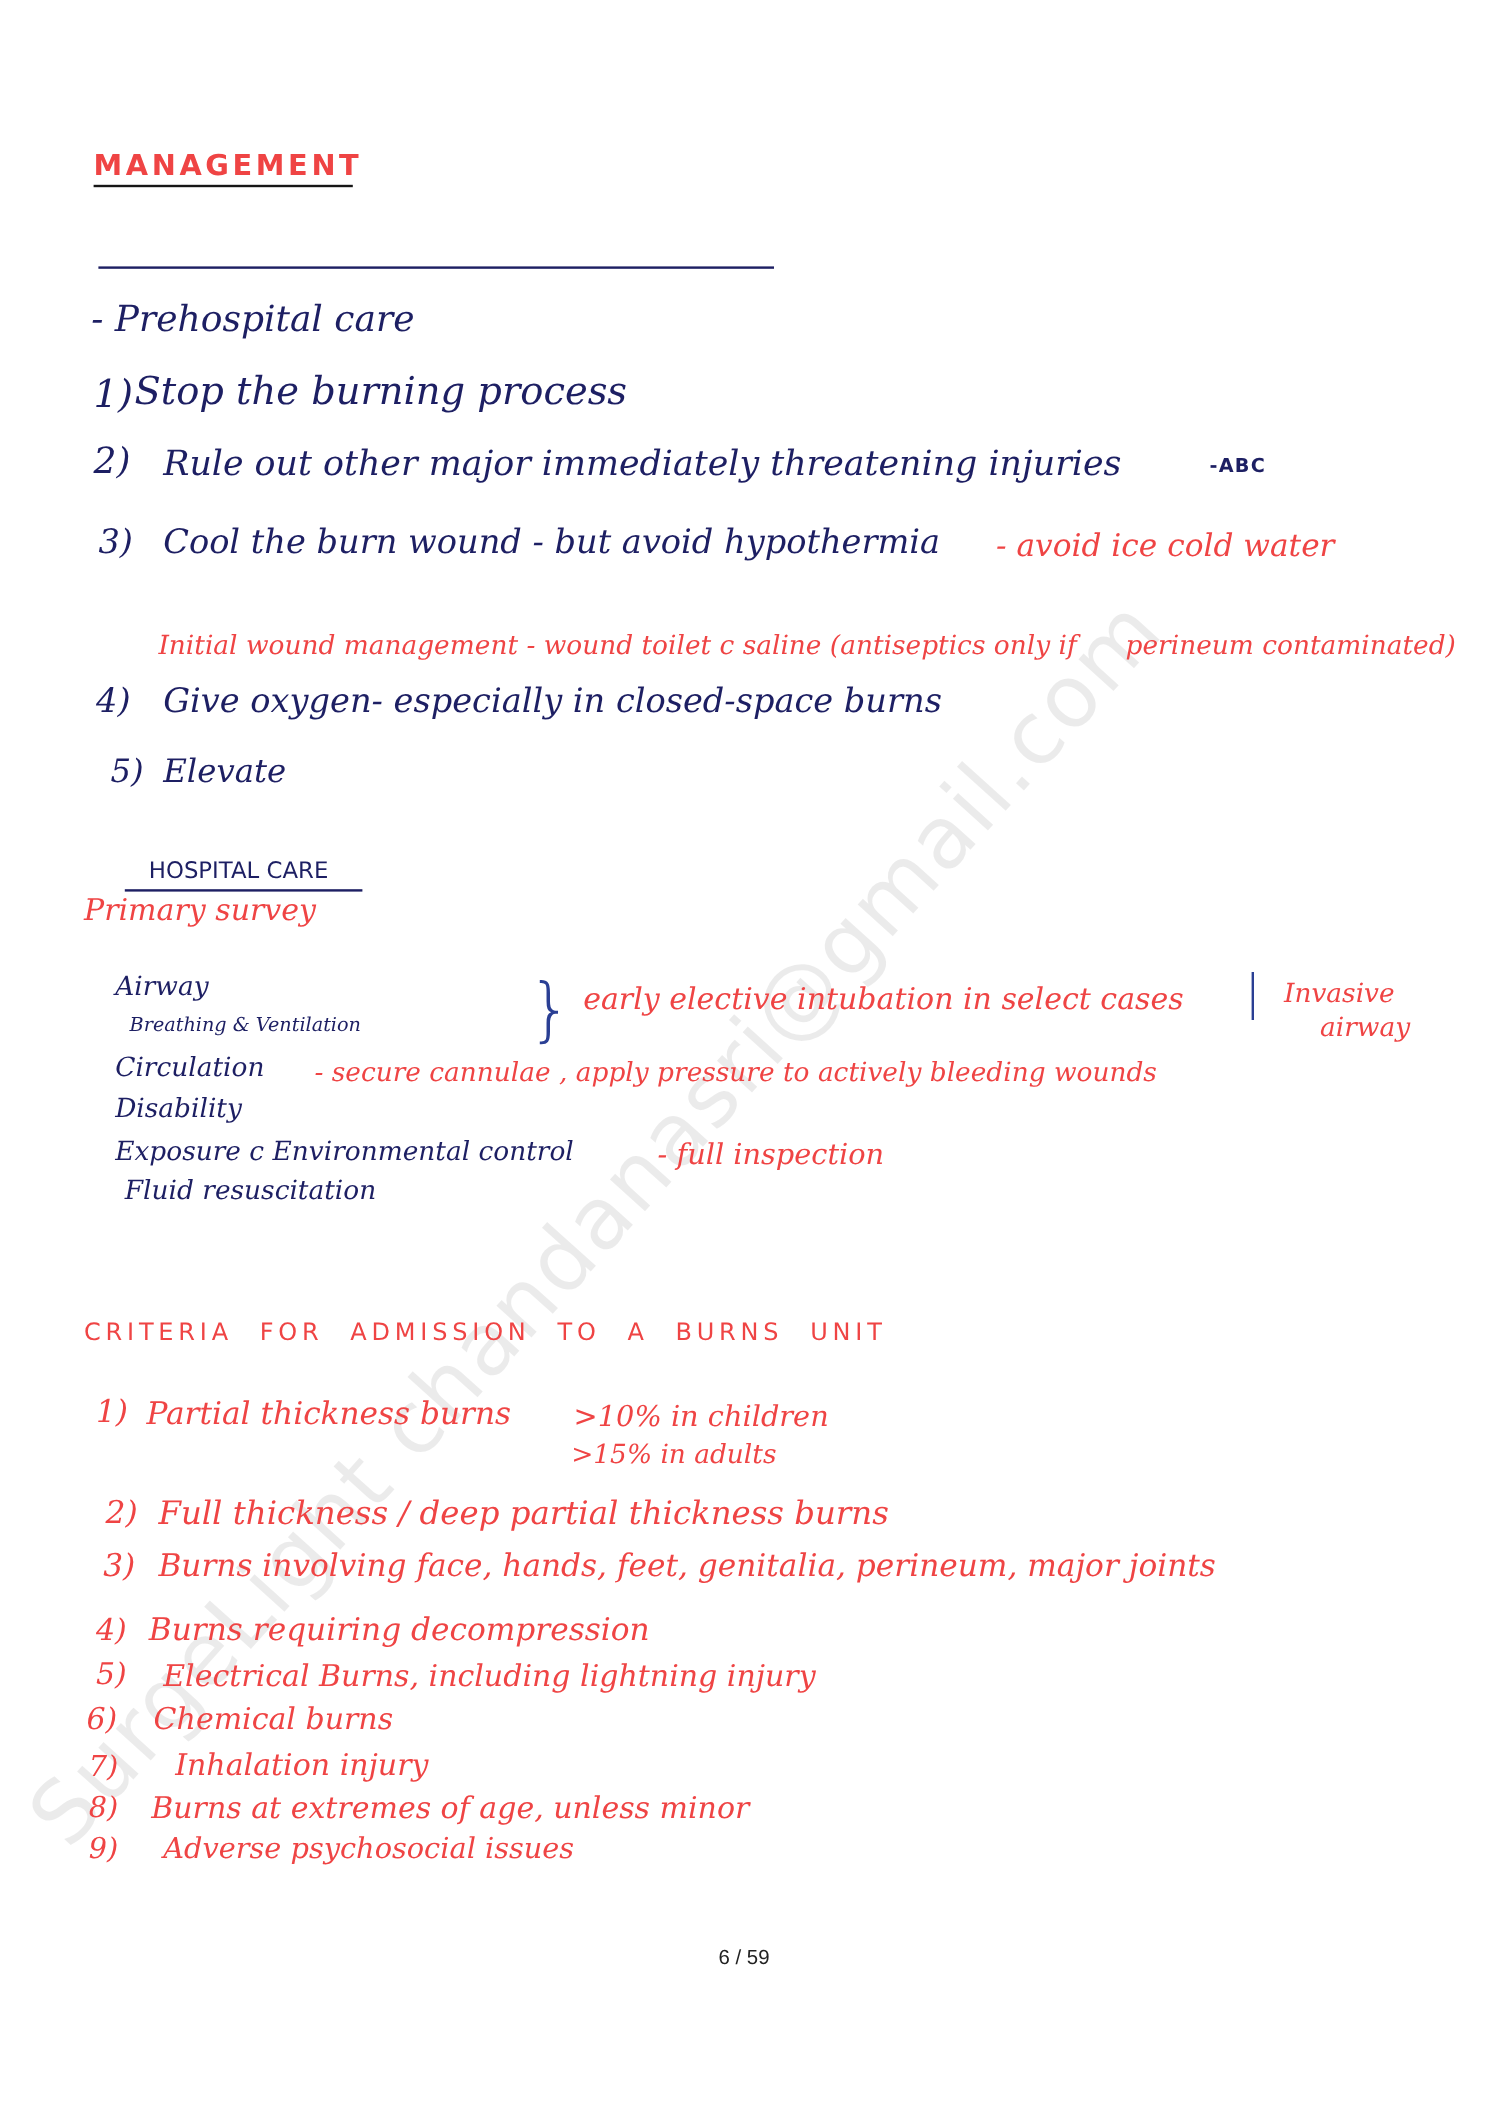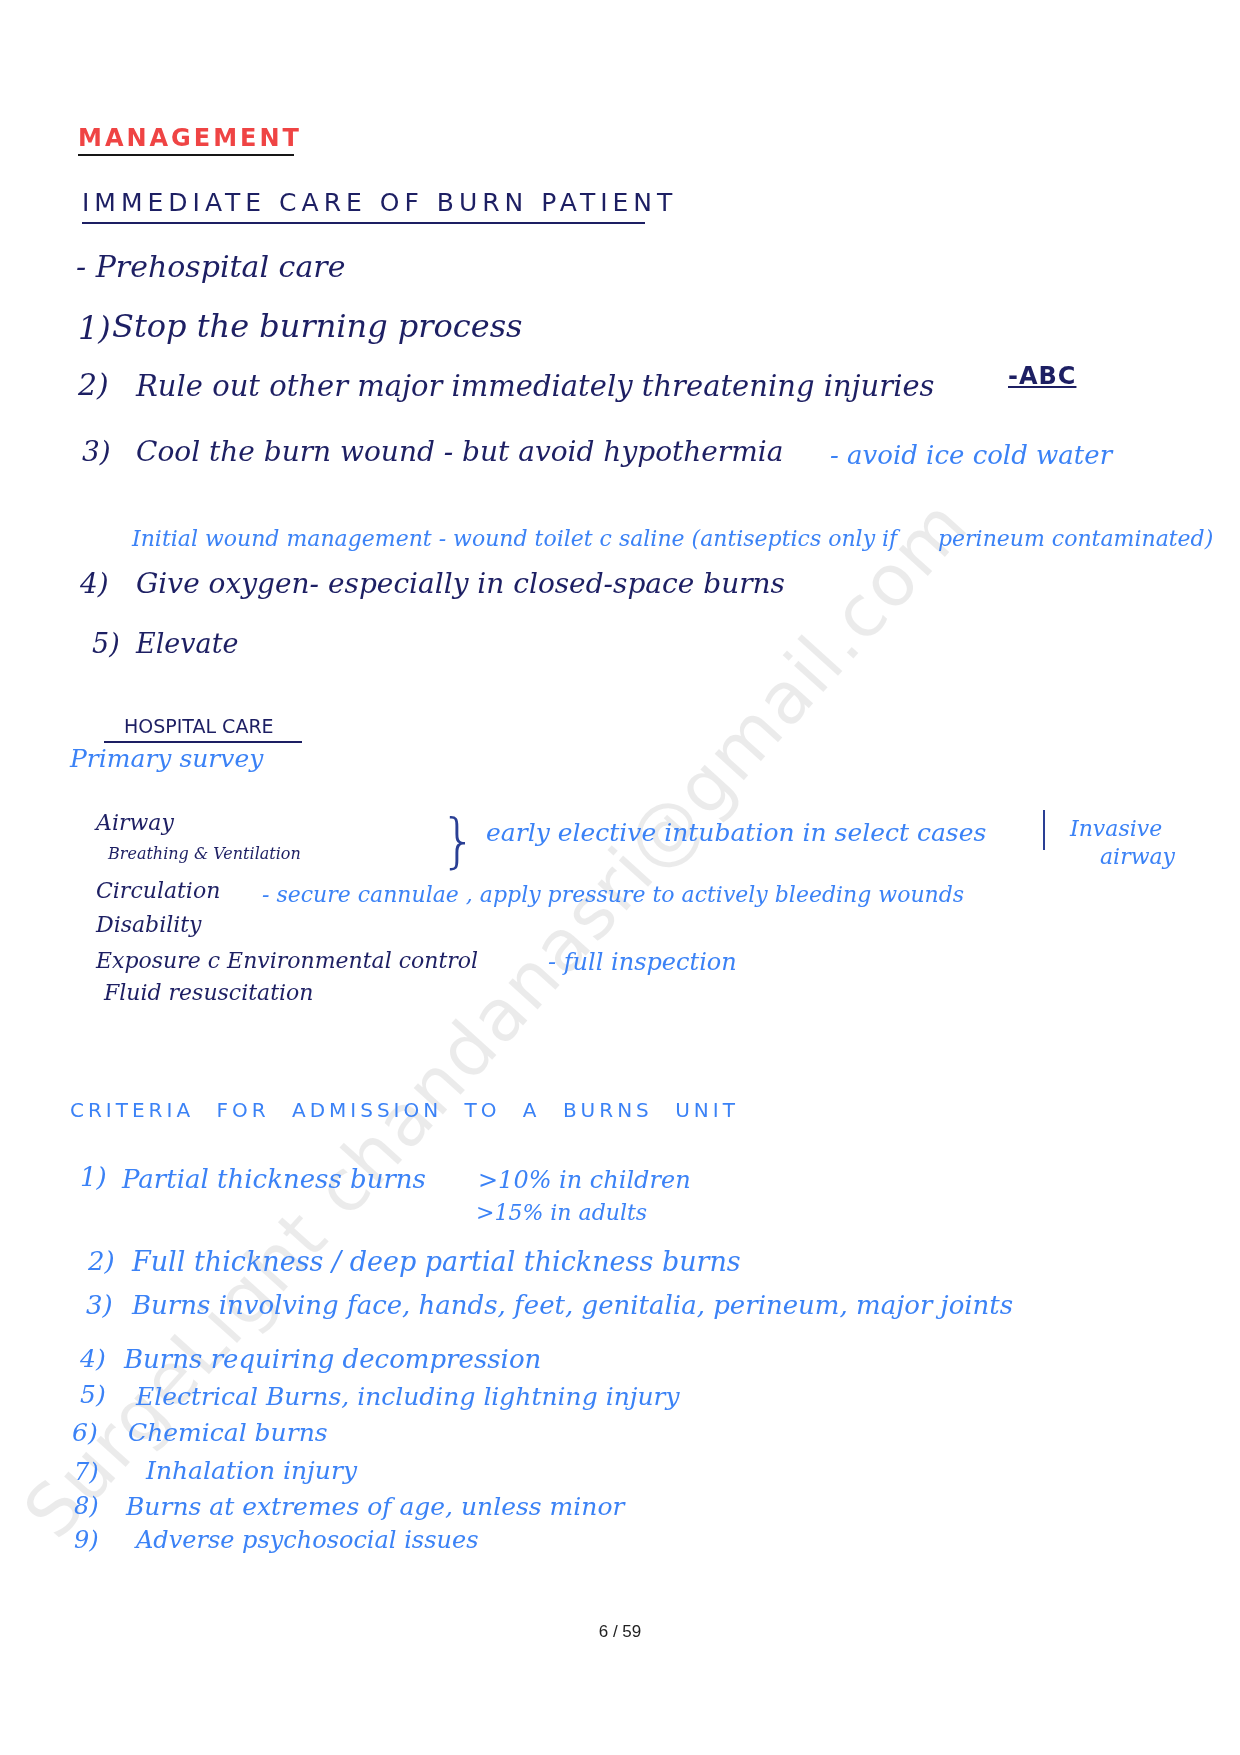--- a/index.html
+++ b/index.html
@@ -21,21 +21,21 @@
     }
     .hw {
       position: absolute;
       font-family: "DejaVu Serif", serif;
       font-style: italic;
       white-space: nowrap;
       line-height: 1;
     }
     .ink-black { color: #ef4444; }
     .ink-navy { color: #1d1f63; }
-    .ink-blue { color: #3b82f6; }
+    .ink-blue { color: #ef4444; }
 
     .caps {
       font-family: "DejaVu Sans", sans-serif;
       font-style: normal;
       letter-spacing: 3px;
     }
     .underline {
       position: absolute;
       height: 2px;
     }
@@ -74,34 +74,33 @@
 </head>
 <body>
 
 <div class="page">
 
   <div class="watermark" style="left:70px; top:1470px; transform: rotate(-48deg);">SurgeLight  chandanasri@gmail.com</div>
 
   <div class="hw caps ink-black" style="left:78px; top:126px; font-size:24px; font-weight:bold;">MANAGEMENT</div>
   <div class="underline" style="left:78px; top:154px; width:216px; background:#161616;"></div>
 
-  <div class="hw caps ink-navy" style="left:82px; top:190px; font-size:25px; letter-spacing:5px;">IMMEDIATE CARE OF BURN PATIENT</div>
   <div class="underline" style="left:82px; top:222px; width:563px; background:#1d1f63;"></div>
 
   <div class="hw ink-navy" style="left:76px; top:252px; font-size:30px;">- Prehospital care</div>
 
   <div>
     <span class="hw ink-navy" style="left:78px; top:312px; font-size:32px;">1)</span>
     <span class="hw ink-navy" style="left:112px; top:310px; font-size:32px;font-style:italic;">Stop the burning process</span>
   </div>
 
   <div>
     <span class="hw ink-navy" style="left:78px; top:370px; font-size:30px;">2)</span>
     <span class="hw ink-navy" style="left:136px; top:372px; font-size:29px;">Rule out other major immediately threatening injuries</span>
-    <span class="hw caps ink-navy" style="left:1008px; top:364px; font-size:24px; font-weight:bold; letter-spacing:1px;text-decoration:underline;">-ABC</span>
+    <span class="hw caps ink-navy" style="left:1008px; top:380px; font-size:16px; font-weight:bold; letter-spacing:1px;">-ABC</span>
   </div>
 
   <div>
     <span class="hw ink-navy" style="left:82px; top:438px; font-size:28px;">3)</span>
     <span class="hw ink-navy" style="left:136px; top:438px; font-size:28px;">Cool the burn wound - but avoid hypothermia</span>
     <span class="hw ink-blue" style="left:830px; top:442px; font-size:26px;">- avoid ice cold water</span>
   </div>
 
   <div>
     <span class="hw ink-blue" style="left:132px; top:528px; font-size:22px;">Initial wound management - wound toilet c saline (antiseptics only if</span>

